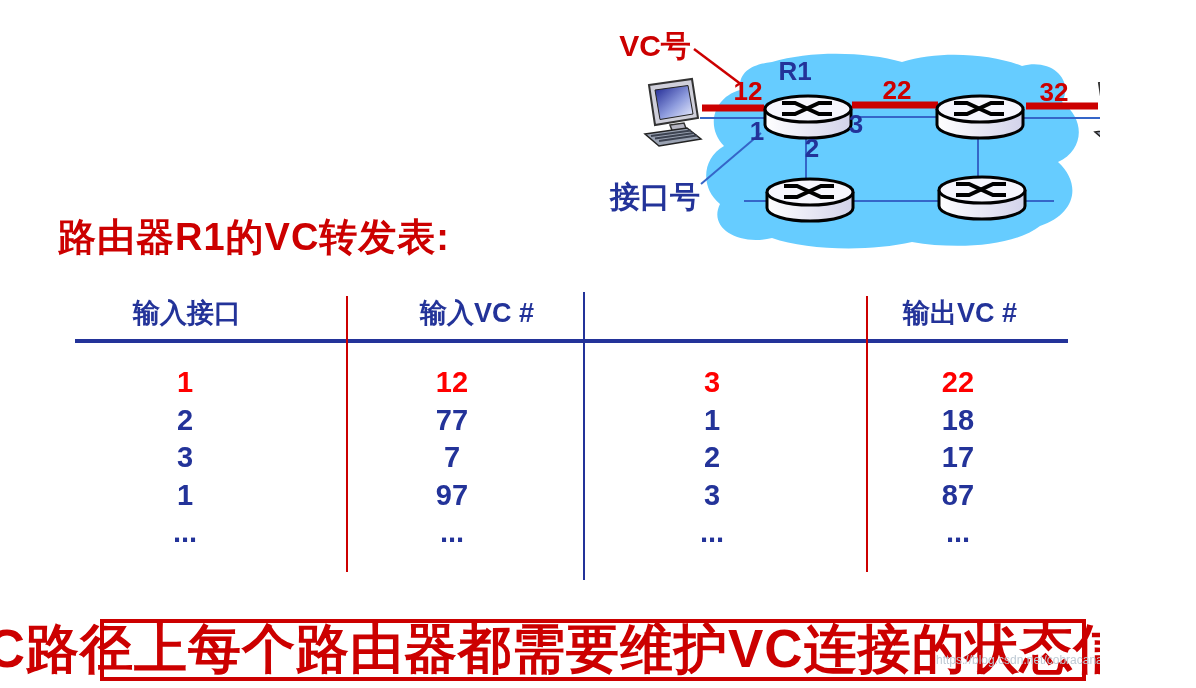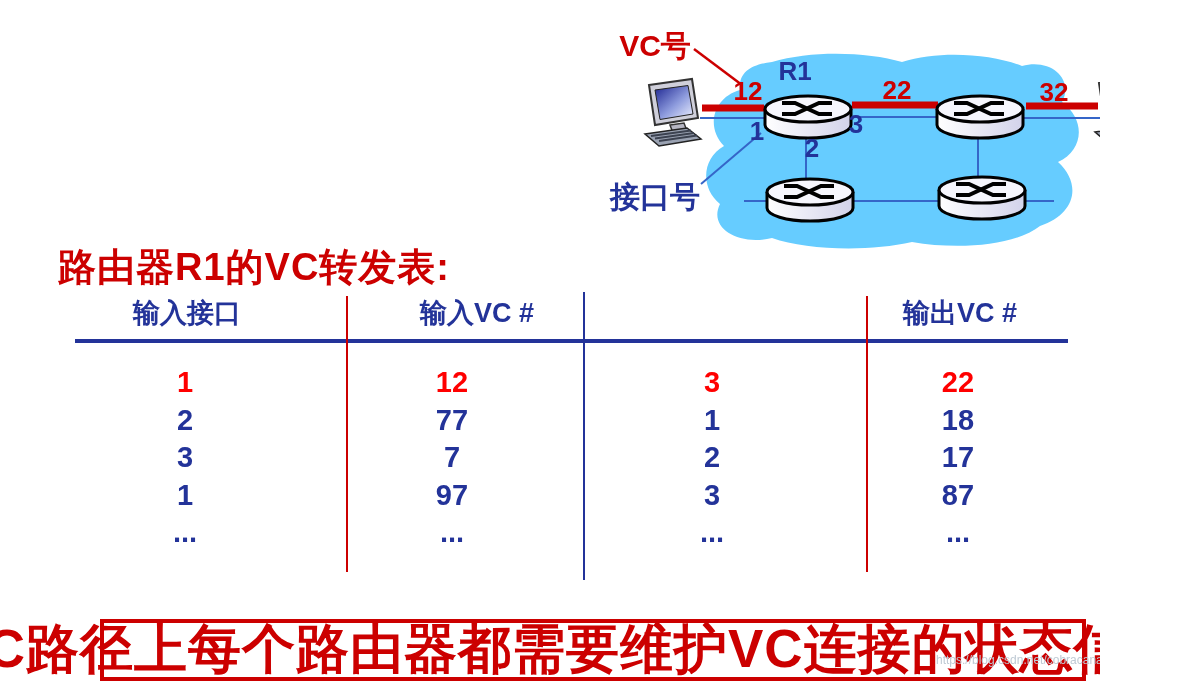--- a/index.html
+++ b/index.html
@@ -9,21 +9,21 @@
   }
   .abs { position:absolute; }
   .lbl { position:absolute; font-weight:bold; white-space:nowrap;
          transform:translate(-50%,-50%); line-height:1; }
   .red   { color:var(--red,#CC0000); }
   .navy  { color:var(--navy,#233399); }
   .f26 { font-size:26px; }
   .f30 { font-size:30px; }
 
   .title {
-    position:absolute; left:58px; top:242px; font-size:38px; font-weight:bold;
+    position:absolute; left:58px; top:212px; font-size:38px; font-weight:bold;
     color:var(--red,#CC0000); letter-spacing:1px; white-space:nowrap;
   }
 
   
   .vc-table { position:absolute; left:75px; top:292px; width:993px; height:296px; }
   .vc-table .th {
     position:absolute; top:0; height:42px; line-height:42px; font-size:27px;
     font-weight:bold; color:var(--navy,#233399); transform:translateX(-50%);
     white-space:nowrap;
   }

